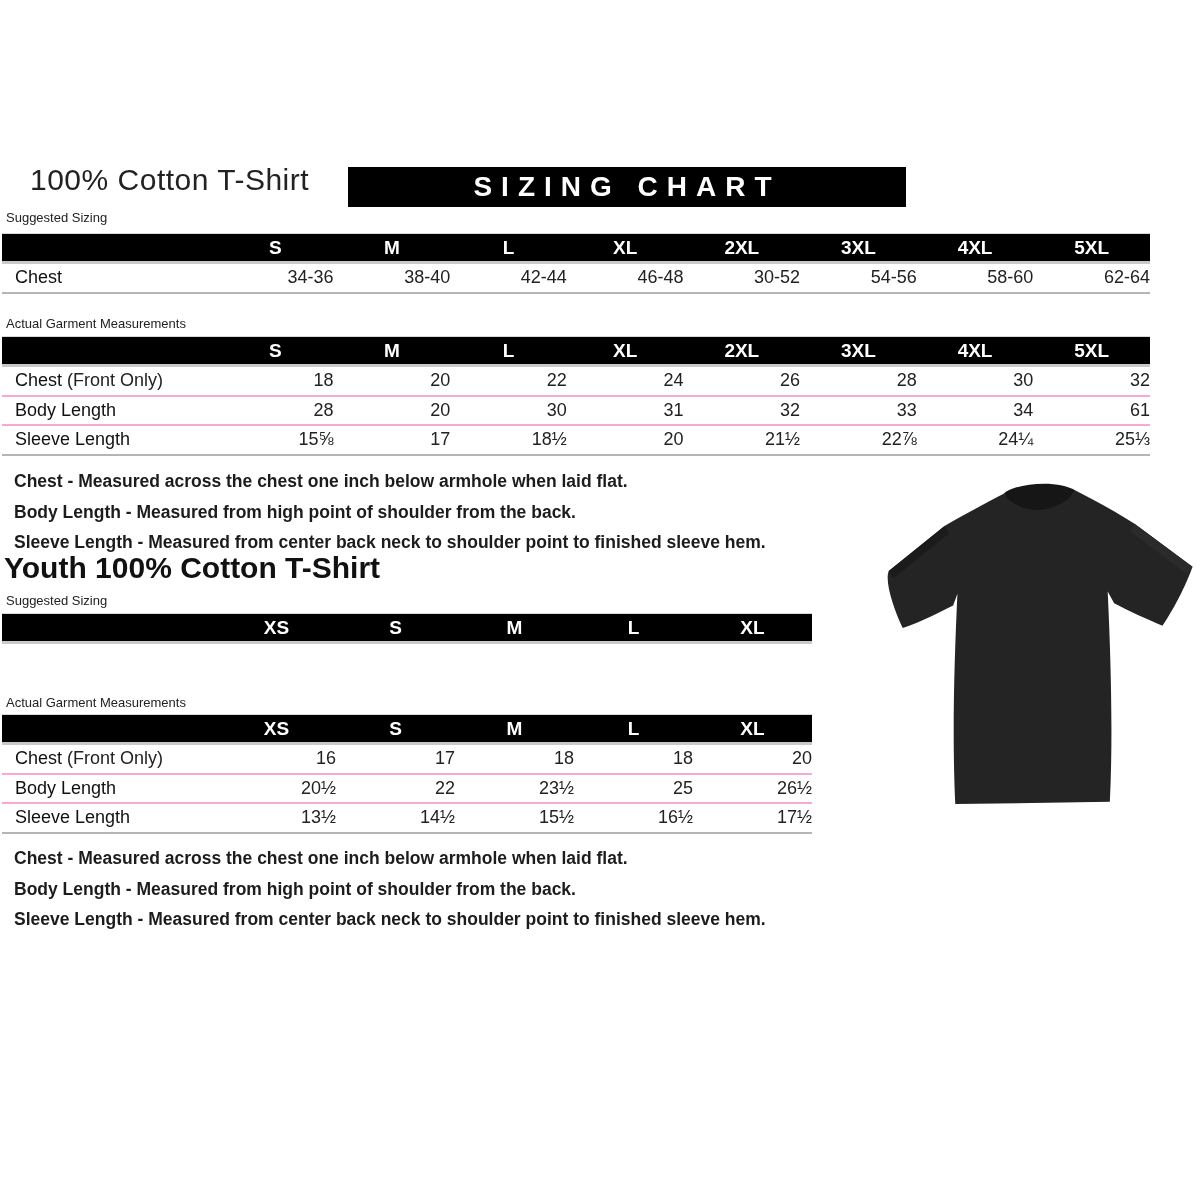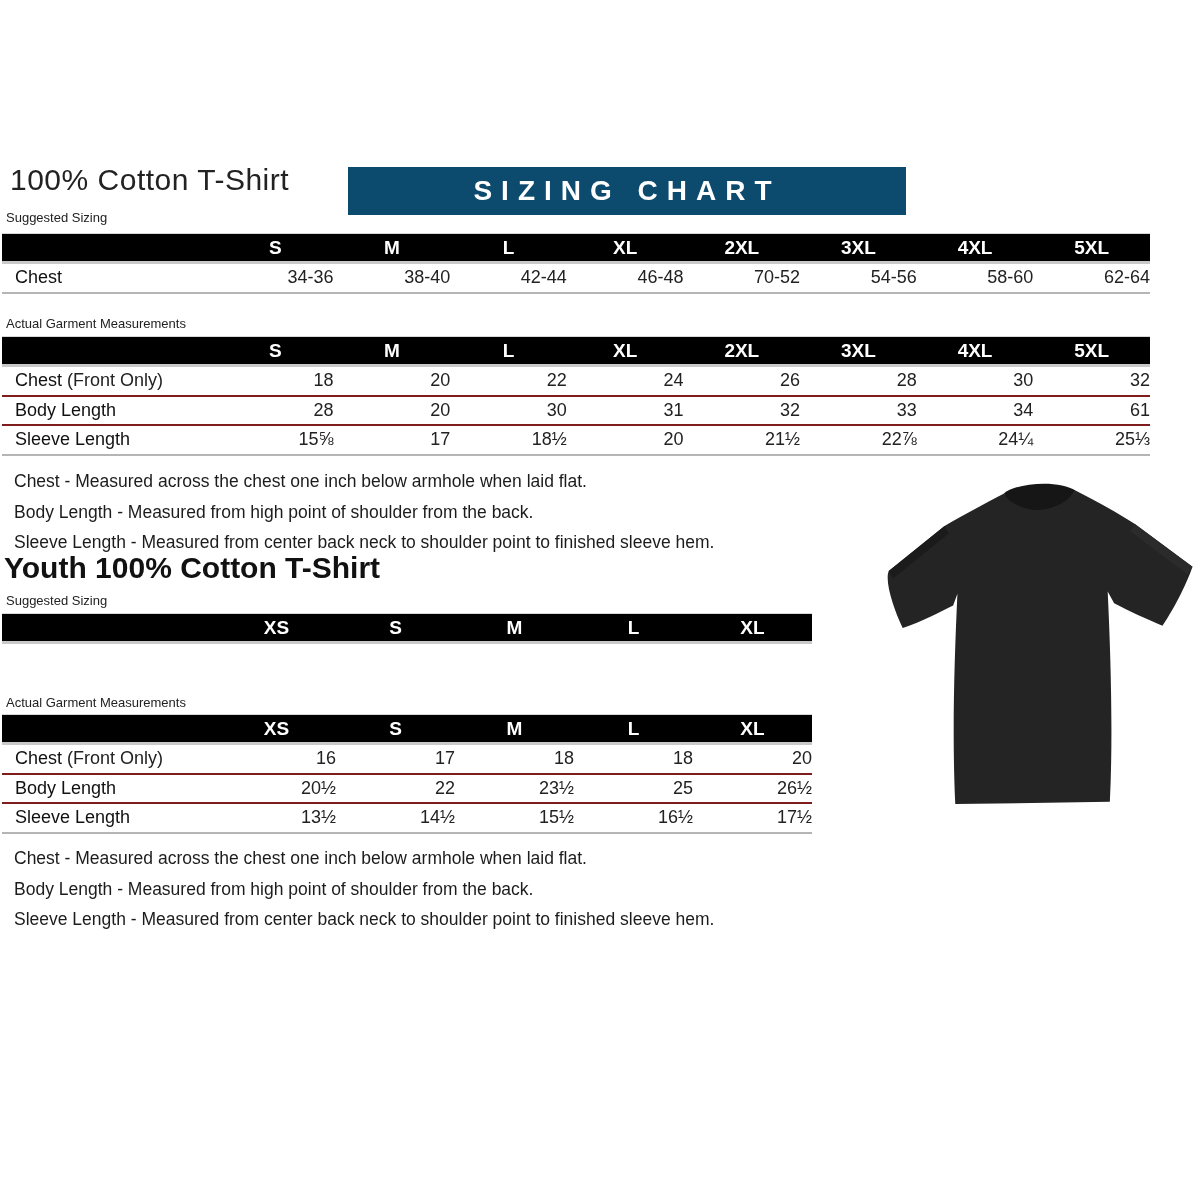--- a/index.html
+++ b/index.html
@@ -7,54 +7,54 @@
     width:1200px; height:1200px;
     background:#ffffff;
     font-family:"Liberation Sans","DejaVu Sans",sans-serif;
     color:#1a1a1a;
     position:relative;
     overflow:hidden;
   }
   .abs { position:absolute; }
 
   .main-title {
-    top:163px; left:10px;
+    top:163px; left:30px;
     font-size:30px; font-weight:500; letter-spacing:0.5px; color:#222;
   }
   .banner {
-    top:167px; left:348px; width:558px; height:48px;
-    background:#0c4a6e;
+    top:167px; left:348px; width:558px; height:40px;
+    background:#000000;
     display:flex; align-items:center; justify-content:center;
   }
   .banner span {
     color:#fff; font-weight:bold; font-size:28px; letter-spacing:9px;
   }
   .youth-title {
     top:551px; left:4px;
     font-size:30px; font-weight:bold; color:#111;text-align:center;
   }
   .section-label {
     font-size:13px; color:#222;
   }
   .notes { line-height:30.5px; font-size:17.5px; color:#1c1c1c; }
-  .notes div { white-space:nowrap; }
+  .notes div { white-space:nowrap;font-weight:bold; }
 
   
   .sizing-table { border-top:1px solid #d8d8d8; }
   .hrow {
     display:flex; background:#000; height:27px; align-items:center;
     border-bottom:3px solid #c9c9c9;
   }
   .hcell {
     flex:1; text-align:center; color:#fff; font-weight:bold; font-size:19px;
   }
   .label-col { width:215px; flex:none; padding-left:13px; box-sizing:border-box; text-align:left; }
   .trow {
     display:flex; height:27.5px; align-items:center;
-    border-bottom:2px solid #7f1d1d;
+    border-bottom:2px solid #f9a8d4;
   }
   .trow:last-child { border-bottom:2px solid #b5b5b5; }
   .vcell { flex:1; text-align:right; font-size:18px; color:#222; }
   .row-label { font-weight:normal; font-size:18px; color:#111; }
   .row-label-suffix { font-weight:normal; font-size:18px; color:#222; }
 
   .table-adult { width:1148px; }
   .table-youth { width:810px; }
 
   .shirt-wrap { top:468px; left:878px; width:322px; height:350px; }
@@ -80,21 +80,21 @@
       <div class="hcell">3XL</div>
       <div class="hcell">4XL</div>
       <div class="hcell">5XL</div>
     </div>
     <div class="trow">
       <div class="label-col"><span class="row-label">Chest</span><span class="row-label-suffix"></span></div>
       <div class="vcell">34-36</div>
       <div class="vcell">38-40</div>
       <div class="vcell">42-44</div>
       <div class="vcell">46-48</div>
-      <div class="vcell">70-52</div>
+      <div class="vcell">30-52</div>
       <div class="vcell">54-56</div>
       <div class="vcell">58-60</div>
       <div class="vcell">62-64</div>
     </div>
   </div>
 
 <div class="abs section-label" style="top:316px; left:6px;">Actual Garment Measurements</div>
 <div class="abs sizing-table table-adult" style="top:336px; left:2px;">
     <div class="hrow">
       <div class="hcell label-col"></div>

